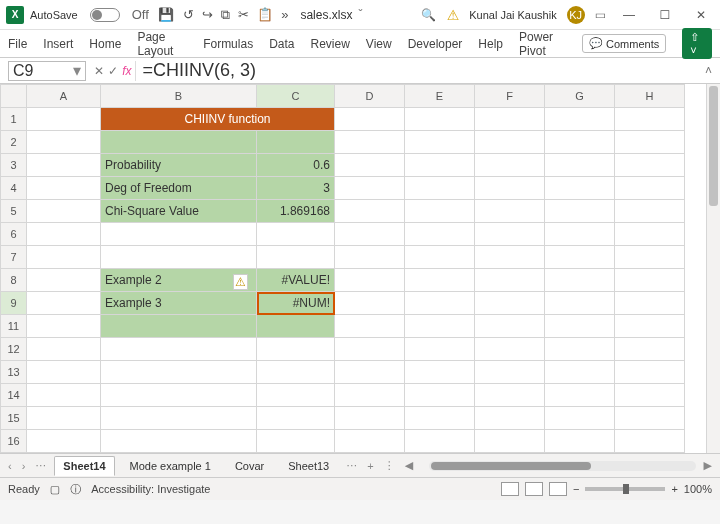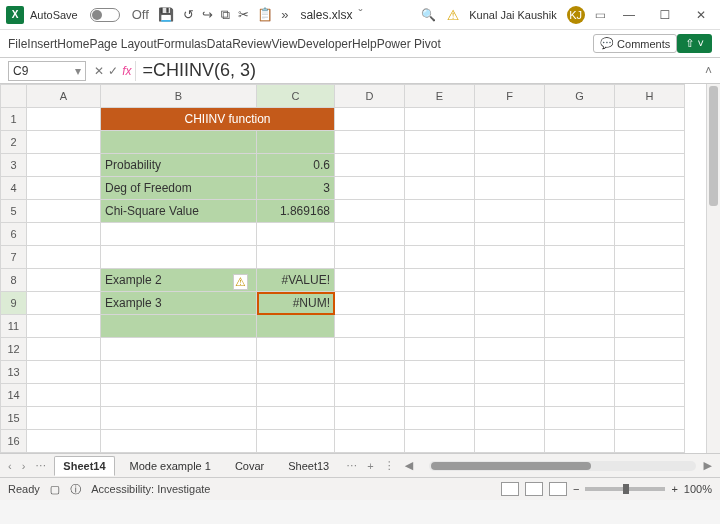--- a/index.html
+++ b/index.html
@@ -9,26 +9,26 @@
   .autosave { display: flex; align-items: center; gap: 12px; font-size: 11px; }
   .toggle { width: 30px; height: 14px; border: 1px solid #888; border-radius: 8px; position: relative; background: #fff; }
   .toggle::after { content: ""; position: absolute; left: 1px; top: 1px; width: 10px; height: 10px; border-radius: 50%; background: #888; }
   .qat { display: flex; gap: 8px; align-items: center; margin-left: 4px; }
   .qat span { font-size: 13px; color: #555; cursor: pointer; }
   .file-name { font-size: 12px; margin-left: 6px; color: #333; }
   .title-right { margin-left: auto; display: flex; align-items: center; gap: 10px; }
   .warn-icon { color: #d8a300; font-size: 14px; }
   .user-badge { width: 18px; height: 18px; border-radius: 50%; background: #b58a00; color: #fff; display: flex; align-items: center; justify-content: center; font-size: 11px; }
   .win-btn { width: 26px; text-align: center; font-size: 12px; color: #555; }
-  .ribbon-tabs { height: 28px; background: #fff; display: flex; align-items: center; padding: 0 8px; font-size: 12px; border-bottom: 1px solid #ccc; }
+  .ribbon-tabs { height: 28px; background: #fff; display: flex; align-items: center; padding: 0 8px; gap: 16px; font-size: 12px; border-bottom: 1px solid #ccc; }
   .ribbon-tabs .tab { cursor: pointer; color: #444; }
   .comments-btn { margin-left: auto; border: 1px solid #bbb; border-radius: 3px; padding: 2px 6px; font-size: 11px; display: flex; align-items: center; gap: 3px; }
   .share-btn { background: #107c41; color: #fff; padding: 3px 8px; border-radius: 3px; font-size: 11px; }
   .formula-bar { height: 26px; background: #fff; display: flex; align-items: center; border-bottom: 1px solid #ccc; }
-  .name-box { width: 78px; height: 20px; border: 1px solid #bbb; margin: 0 4px 0 8px; padding: 1px 4px; font-size: 12px; background: #fff; display: flex; align-items: center; justify-content: space-between; }
+  .name-box { width: 78px; height: 20px; border: 1px solid #bbb; margin: 0 4px 0 8px; padding: 1px 4px; font-size: 16px; background: #fff; display: flex; align-items: center; justify-content: space-between; }
   .fx-controls { display: flex; gap: 4px; color: #777; font-size: 12px; padding: 0 4px; border-right: 1px solid #ddd; height: 20px; align-items: center; }
   .fx-label { font-style: italic; color: #ec4899; }
   .formula-input { flex: 1; padding: 0 6px; font-size: 18px; color: #333; }
   .expand { padding: 0 8px; color: #777; }
   .grid-wrap { position: relative; background: #fff; height: 370px; border-bottom: 1px solid #ccc; display:flex;}
   table.sheet { border-collapse: collapse; table-layout: fixed; }
   .col-hdr td, .row-hdr { background: #f3f2f1; text-align: center; font-size: 11px; color: #555; border: 1px solid #d6d6d6; }
   .col-hdr td { height: 18px; }
   .row-hdr { width: 26px; }
   td.cell { border: 1px solid #d6d6d6; height: 18px; font-size: 12px; padding: 0 4px; background: #fff; white-space: nowrap; overflow: hidden; }

